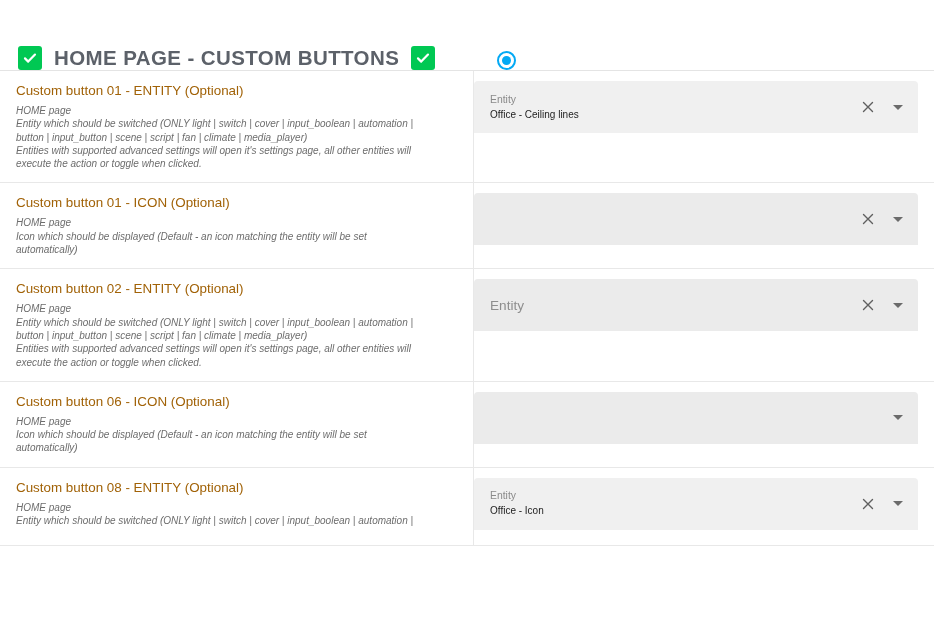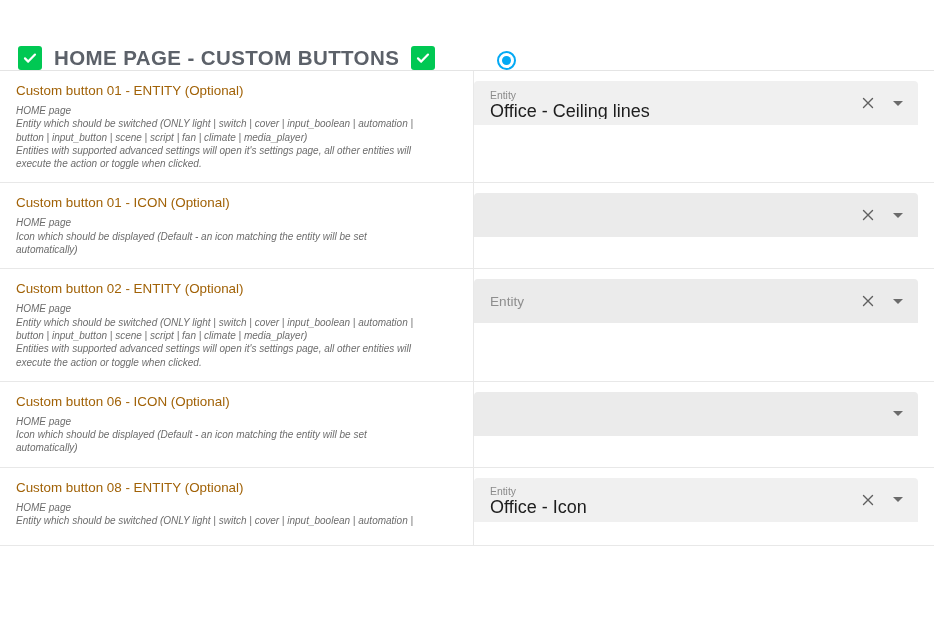--- a/index.html
+++ b/index.html
@@ -94,21 +94,21 @@
   .row-right {
     flex: 1 1 auto;
     padding: 10px 16px 10px 0;
     display: flex;
     align-items: flex-start;
   }
 
   
   .field {
     width: 444px;
-    height: 44px;
+    height: 52px;
     background: #ebebeb;
     border-radius: 4px 4px 0 0;
     position: relative;
     display: flex;
     align-items: center;
     padding: 0 8px 0 16px;
   }
   .field.filled {
     background: #f0f0f0;
   }
@@ -121,21 +121,21 @@
     height: 100%;
     padding-top: 2px;
   }
   .field-float {
     font-size: 10.4px;
     color: #8a8a8a;
     line-height: 12px;
     margin-bottom: 1px;
   }
   .field-value {
-    font-size: 18px;
+    font-size: 10px;
     color: #1d1d1d;
     line-height: 16px;
     white-space: nowrap;
     overflow: hidden;
     text-overflow: ellipsis;
   }
   .field-placeholder {
     font-size: 13.6px;
     color: #8e8e8e;
     line-height: 16px;

